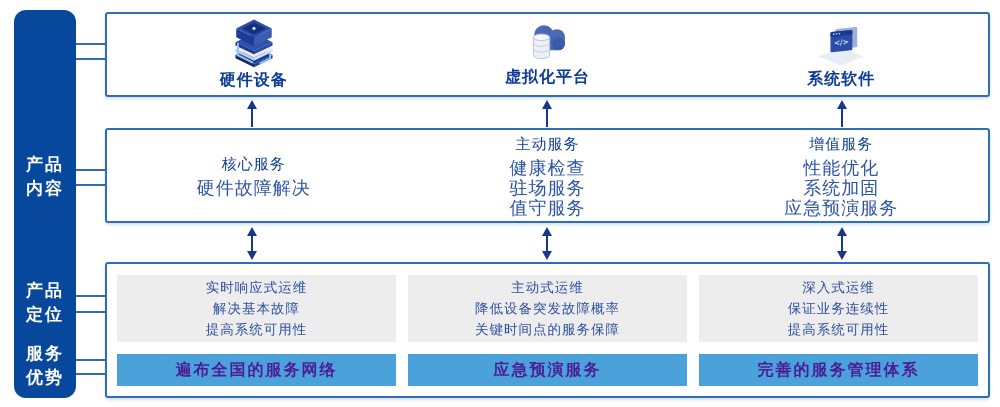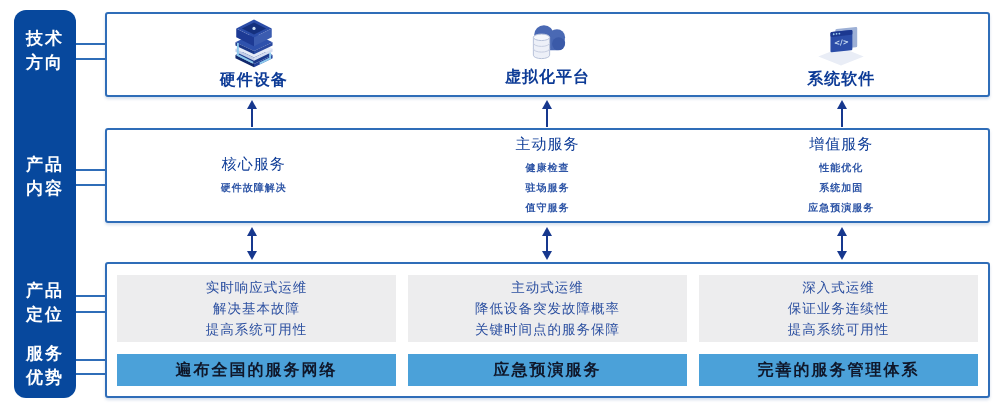--- a/index.html
+++ b/index.html
@@ -28,46 +28,42 @@
   .top-box{top:12px;height:85px;}
   .mid-box{top:128px;height:95px;}
   .bottom-box{top:262px;height:136px;gap:12px;padding:11px 10px 10px 10px;}
   
   .tech-col{flex:1;display:flex;flex-direction:column;align-items:center;justify-content:center;gap:2px;}
   .tech-label{font-size:16px;font-weight:bold;color:#0D3B96;letter-spacing:1px;font-family:Liberation Mono, monospace;}
   .icon{display:block;line-height:0;}
   
   .mid-col{flex:1;display:flex;flex-direction:column;align-items:center;justify-content:center;}
   .mid-title{font-size:15px;font-weight:normal;color:#0D3B96;letter-spacing:1px;margin-bottom:4px;line-height:20px;}
-  .mid-line{font-size:10px;color:#2E55A6;line-height:20px;letter-spacing:1px;font-weight:bold;}
+  .mid-line{font-size:18px;color:#2E55A6;line-height:20px;letter-spacing:1px;}
   
   .pos-col{flex:1;display:flex;flex-direction:column;min-width:0;}
   .gray-panel{
     flex:1;background:#EDEDEE;display:flex;flex-direction:column;
     align-items:center;justify-content:center;
   }
   .gray-line{font-size:13.5px;color:#2B4FA0;line-height:21px;letter-spacing:1px;}
   .adv-bar{
-    height:32px;margin-top:12px;background:#4BA1D9;color:#0f172a;
+    height:32px;margin-top:12px;background:#4BA1D9;color:#4c1d95;
     display:flex;align-items:center;justify-content:center;
     font-size:16px;font-weight:bold;letter-spacing:2px;
   }
   
   .arrow{position:absolute;width:14px;line-height:0;}
 </style>
 </head>
 <body>
 
 <div class="stage">
 
   <aside class="sidebar">
-    <div class="side-label" style="top:17px">
-        <span>技术</span>
-        <span>方向</span>
-      </div>
     <div class="side-label" style="top:143px">
         <span>产品</span>
         <span>内容</span>
       </div>
     <div class="side-label" style="top:269px">
         <span>产品</span>
         <span>定位</span>
       </div>
     <div class="side-label" style="top:332px">
         <span>服务</span>

